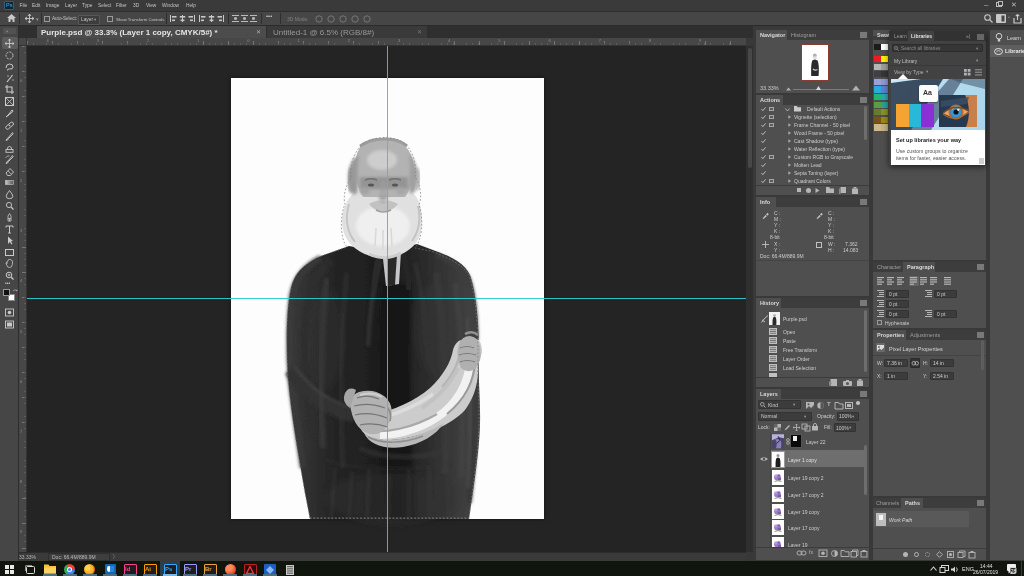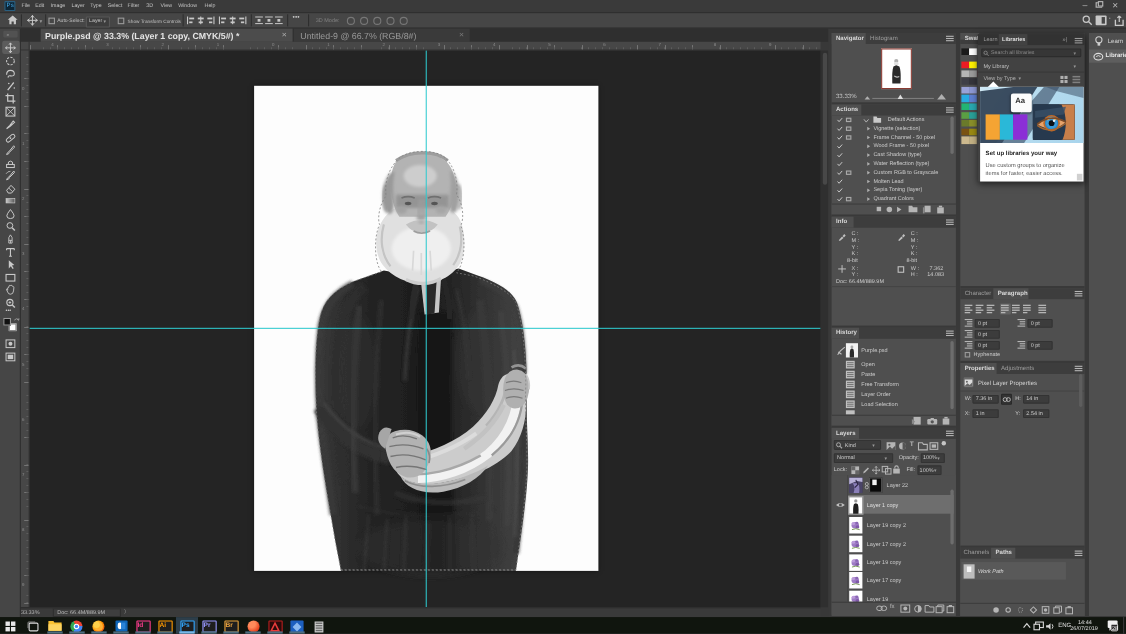--- a/index.html
+++ b/index.html
@@ -123,21 +123,21 @@
 <div class="t" style="left:1008px;top:14px;font-size:5px;color:#888;font-weight:normal;">•</div>
 <svg style="left:1013px;top:13.5px;" width="9" height="10">
       <path d="M1 4 L1 9 L8 9 L8 4" stroke="#c8c8c8" fill="none" stroke-width="1.2"></path>
       <path d="M4.5 6 L4.5 0.5 M4.5 0.5 L2.8 2.2 M4.5 0.5 L6.2 2.2" stroke="#c8c8c8" fill="none" stroke-width="1.1"></path>
     </svg>
 <div class="a" style="left:0px;top:26px;width:1024px;height:12px;background:#2f2f2f;"></div>
 <div class="a" style="left:37px;top:26px;width:229px;height:12px;background:#4c4c4c;"></div>
 <div class="t" style="left:41px;top:27.5px;font-size:8px;color:#e4e4e4;font-weight:bold;">Purple.psd @ 33.3% (Layer 1 copy, CMYK/5#) *</div>
 <div class="t" style="left:256px;top:28px;font-size:6px;color:#aaa;font-weight:normal;">✕</div>
 <div class="a" style="left:267px;top:26px;width:160px;height:12px;background:#3a3a3a;"></div>
-<div class="t" style="left:273px;top:28px;font-size:8px;color:#999999;font-weight:normal;">Untitled-9 @ 66.7% (RGB/8#)</div>
+<div class="t" style="left:273px;top:28px;font-size:8px;color:#999999;font-weight:normal;">Untitled-1 @ 6.5% (RGB/8#)</div>
 <div class="t" style="left:417px;top:28px;font-size:6px;color:#777;font-weight:normal;">✕</div>
 <div class="t" style="left:977px;top:27.5px;font-size:5px;color:#9a9a9a;font-weight:normal;">«</div>
 <div class="t" style="left:1017px;top:27.5px;font-size:5px;color:#9a9a9a;font-weight:normal;">«</div>
 <div class="a" style="left:0px;top:26px;width:19px;height:535px;background:#464646;border-right:1px solid #2d2d2d;"></div>
 <div class="a" style="left:3px;top:28px;width:13px;height:6px;background:#525252;border-radius:1px;"></div>
 <div class="t" style="left:6px;top:28.5px;font-size:4px;color:#b0b0b0;font-weight:normal;">»</div>
 <div class="a" style="left:1.5px;top:37px;width:16px;height:12px;background:#5c5c5c;border-radius:2px;"></div>
     <svg style="left:5px;top:39px;" width="9" height="9">
       <path d="M4.5 0 L4.5 9 M0 4.5 L9 4.5 M4.5 0 L3.2 1.6 M4.5 0 L5.8 1.6 M4.5 9 L3.2 7.4 M4.5 9 L5.8 7.4 M0 4.5 L1.6 3.2 M0 4.5 L1.6 5.8 M9 4.5 L7.4 3.2 M9 4.5 L7.4 5.8" stroke="#c9c9c9" stroke-width="0.9" fill="none"></path>
     </svg>

